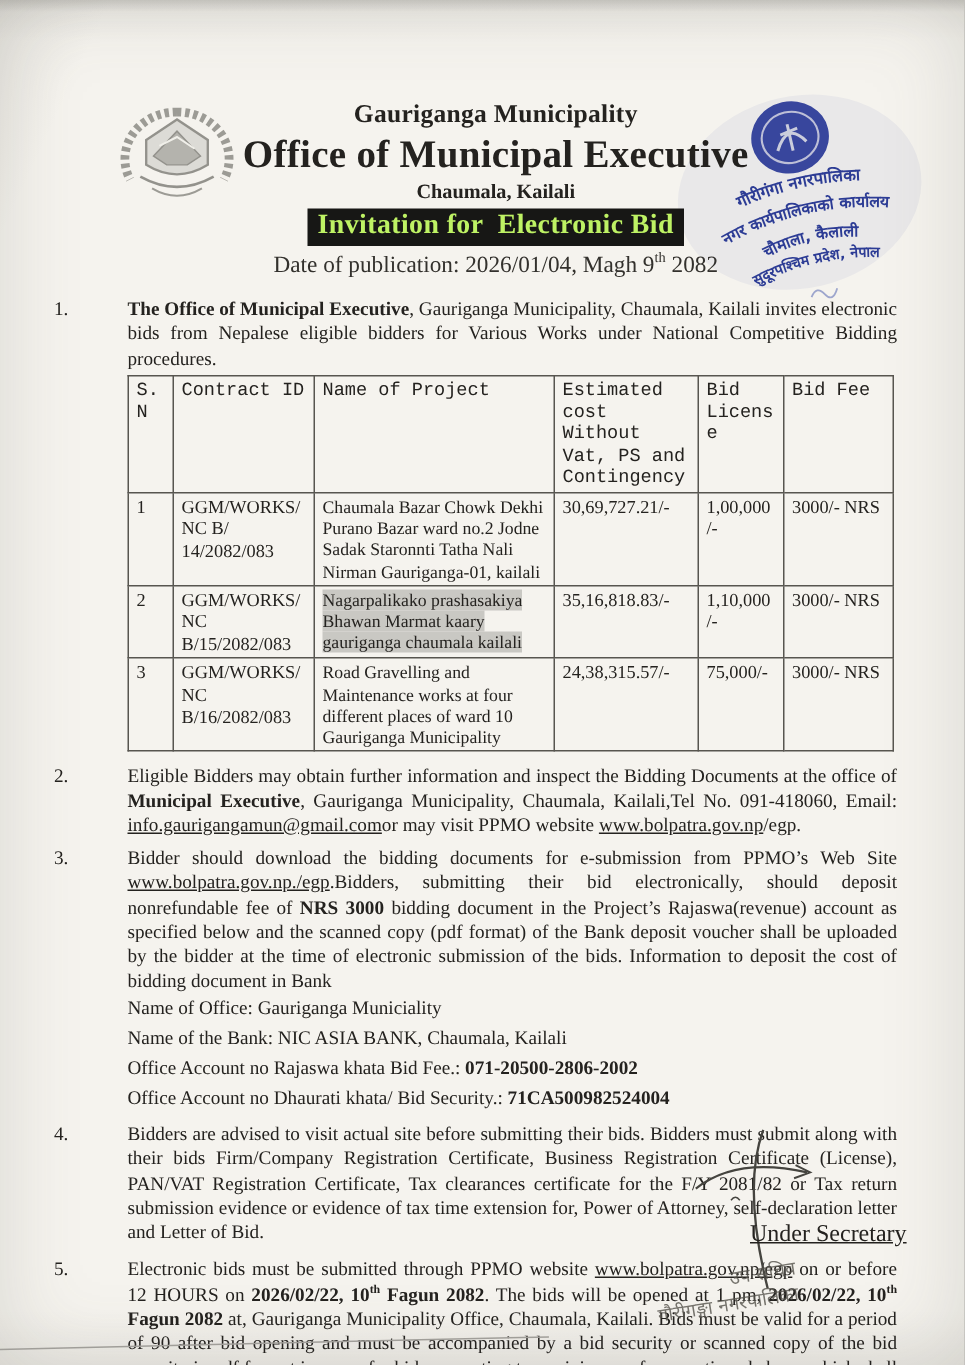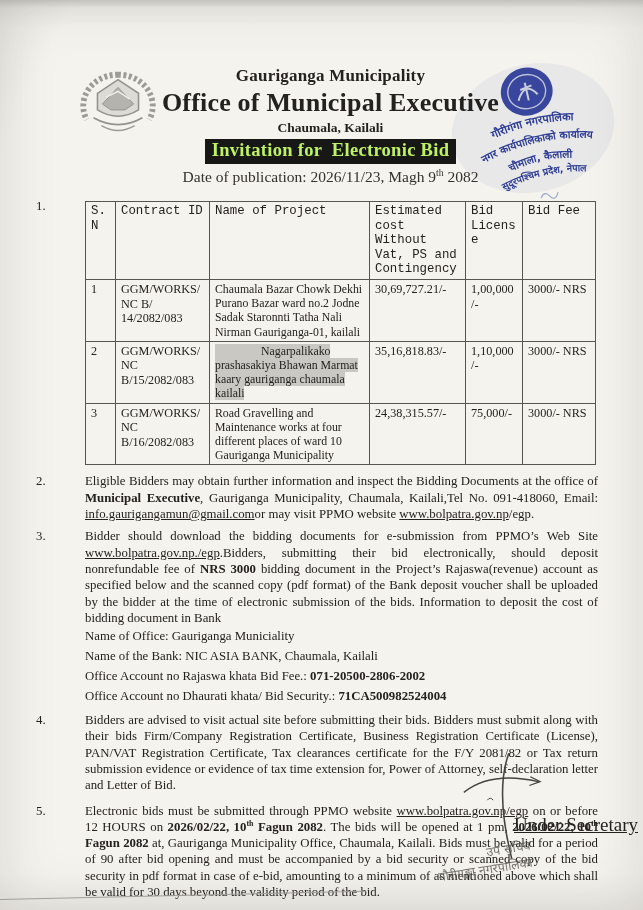--- a/index.html
+++ b/index.html
@@ -29,37 +29,37 @@
   .stamp text{font-family:"DejaVu Sans",sans-serif;fill:#2e3fa0;font-weight:bold;}
   
   .content{position:relative;margin-top:12px;padding:0 45px 0 36px;}
   .item{display:flex;margin-top:6px;}
   .num{flex:none;width:49px;font-size:12.8px;line-height:16.3px;}
   .ibody{flex:1;font-size:12.8px;line-height:16.3px;text-align:justify;}
   .ibody p{margin:0;}
   .b{font-weight:bold;}
   .u{text-decoration:underline;}
   .sup{vertical-align:super;font-size:.62em;line-height:0;}
-  .hl{background:#c9c8c3;padding-left:46px;}
+  .hl{background:#c9c8c3;}
   .bankline{font-size:12.8px;line-height:20px;text-align:left;}
   
   table.bid{border-collapse:collapse;width:510px;margin:3px 0 2px 0;table-layout:fixed;
             font-size:12.2px;line-height:14.6px;}
   table.bid th,table.bid td{border:1px solid #57554f;vertical-align:top;padding:2px 5px;
             font-weight:normal;text-align:left;word-wrap:break-word;}
   table.bid th{font-size:12.4px;}
   col.c-sn{width:30px;}col.c-cid{width:94px;}col.c-prj{width:160px;}
   col.c-cost{width:96px;}col.c-sec{width:57px;}col.c-fee{width:73px;}
   td.sn{text-align:center;}
   tr.r-head{height:48px;font-family:Liberation Mono, monospace;}tr.r1{height:56px;}tr.r2{height:46px;}tr.r3{height:44px;}
   td.prj{font-size:11.8px;line-height:14.2px;}
   
   .signature{position:absolute;left:416px;top:748px;width:215px;height:150px;}
   .sig-mark{position:absolute;left:42px;top:0;width:88px;height:120px;}
-  .sig-title{position:absolute;left:98px;top:66px;font-size:19px;text-decoration:underline;white-space:nowrap;}
+  .sig-title{position:absolute;left:84px;top:66px;font-size:16px;text-decoration:underline;white-space:nowrap;}
   .sig-np1{position:absolute;left:70px;top:92px;font-size:12.5px;color:#55534c;transform:rotate(-9deg);
            font-family:"DejaVu Sans",sans-serif;opacity:.8;white-space:nowrap;}
   .sig-np2{position:absolute;left:22px;top:113px;font-size:12.5px;color:#55534c;transform:rotate(-9deg);
            font-family:"DejaVu Sans",sans-serif;opacity:.8;white-space:nowrap;}
   
   .scanline{position:absolute;left:-6px;bottom:14px;width:372px;height:1px;background:#a09e99;
             transform:rotate(-1.3deg);}
   .corner-shadow{position:absolute;left:0;top:0;width:100%;height:8px;
             background:linear-gradient(180deg,rgba(110,108,102,.22),rgba(0,0,0,0));}
 </style>
@@ -77,21 +77,21 @@
     <path d="M33 31 L45 25 L57 33" fill="none" stroke="#f0efe9" stroke-width="1.4"></path>
     <path d="M20 52 Q45 66 70 52" fill="none" stroke="#83827c" stroke-width="1.8"></path>
     <path d="M28 60 Q45 70 62 60" fill="none" stroke="#8d8c86" stroke-width="1.4"></path>
   </svg>
 
   <div class="header">
     <div class="muni-name">Gauriganga Municipality</div>
     <div class="office-name">Office of Municipal Executive</div>
     <div class="office-loc">Chaumala, Kailali</div>
     <div><span class="banner">Invitation for  Electronic Bid</span></div>
-    <div class="pubdate"><span>Date of publication: 2026/11/23, Magh 9</span><span class="sup">th</span><span> 2082</span></div>
+    <div class="pubdate"><span>Date of publication: 2026/01/04, Magh 9</span><span class="sup">th</span><span> 2082</span></div>
   </div>
 
   <div class="stamp">
     <svg viewBox="0 0 172 140">
       <ellipse cx="86" cy="66" rx="82" ry="64" fill="#3a4cae" opacity="0.06"></ellipse>
       <ellipse cx="88" cy="29" rx="26" ry="24" fill="#2a3ba2" opacity="0.92"></ellipse>
       <ellipse cx="88" cy="29" rx="19" ry="17" fill="none" stroke="#e8eaf6" stroke-width="1.4" opacity="0.8"></ellipse>
       <path d="M78 36 Q88 18 98 34 M82 26 L94 24 M88 20 L88 38" fill="none" stroke="#eef0f8" stroke-width="2" opacity="0.85"></path>
       <defs>
         <path id="arc1" d="M 10 78 Q 86 48 162 78"></path>
@@ -105,20 +105,21 @@
       <text font-size="9.5"><textPath href="#arc4" startOffset="50%" text-anchor="middle">सुदूरपश्चिम प्रदेश, नेपाल</textPath></text>
       <path d="M78 136 q5 -7 9 0 t9 -2" fill="none" stroke="#5a6cc0" stroke-width="1.2" opacity="0.55"></path>
     </svg>
   </div>
 
   <main class="content">
 
     <section class="item">
       <div class="num">1.</div>
       <div class="ibody">
+        <p><span class="b">The Office of Municipal Executive</span><span>, Gauriganga Municipality, Chaumala, Kailali invites electronic bids from Nepalese eligible bidders for Various Works under National Competitive Bidding procedures.</span></p>
         <table class="bid">
           <colgroup>
               <col class="c-sn">
               <col class="c-cid">
               <col class="c-prj">
               <col class="c-cost">
               <col class="c-sec">
               <col class="c-fee">
             </colgroup>
           <tbody>

